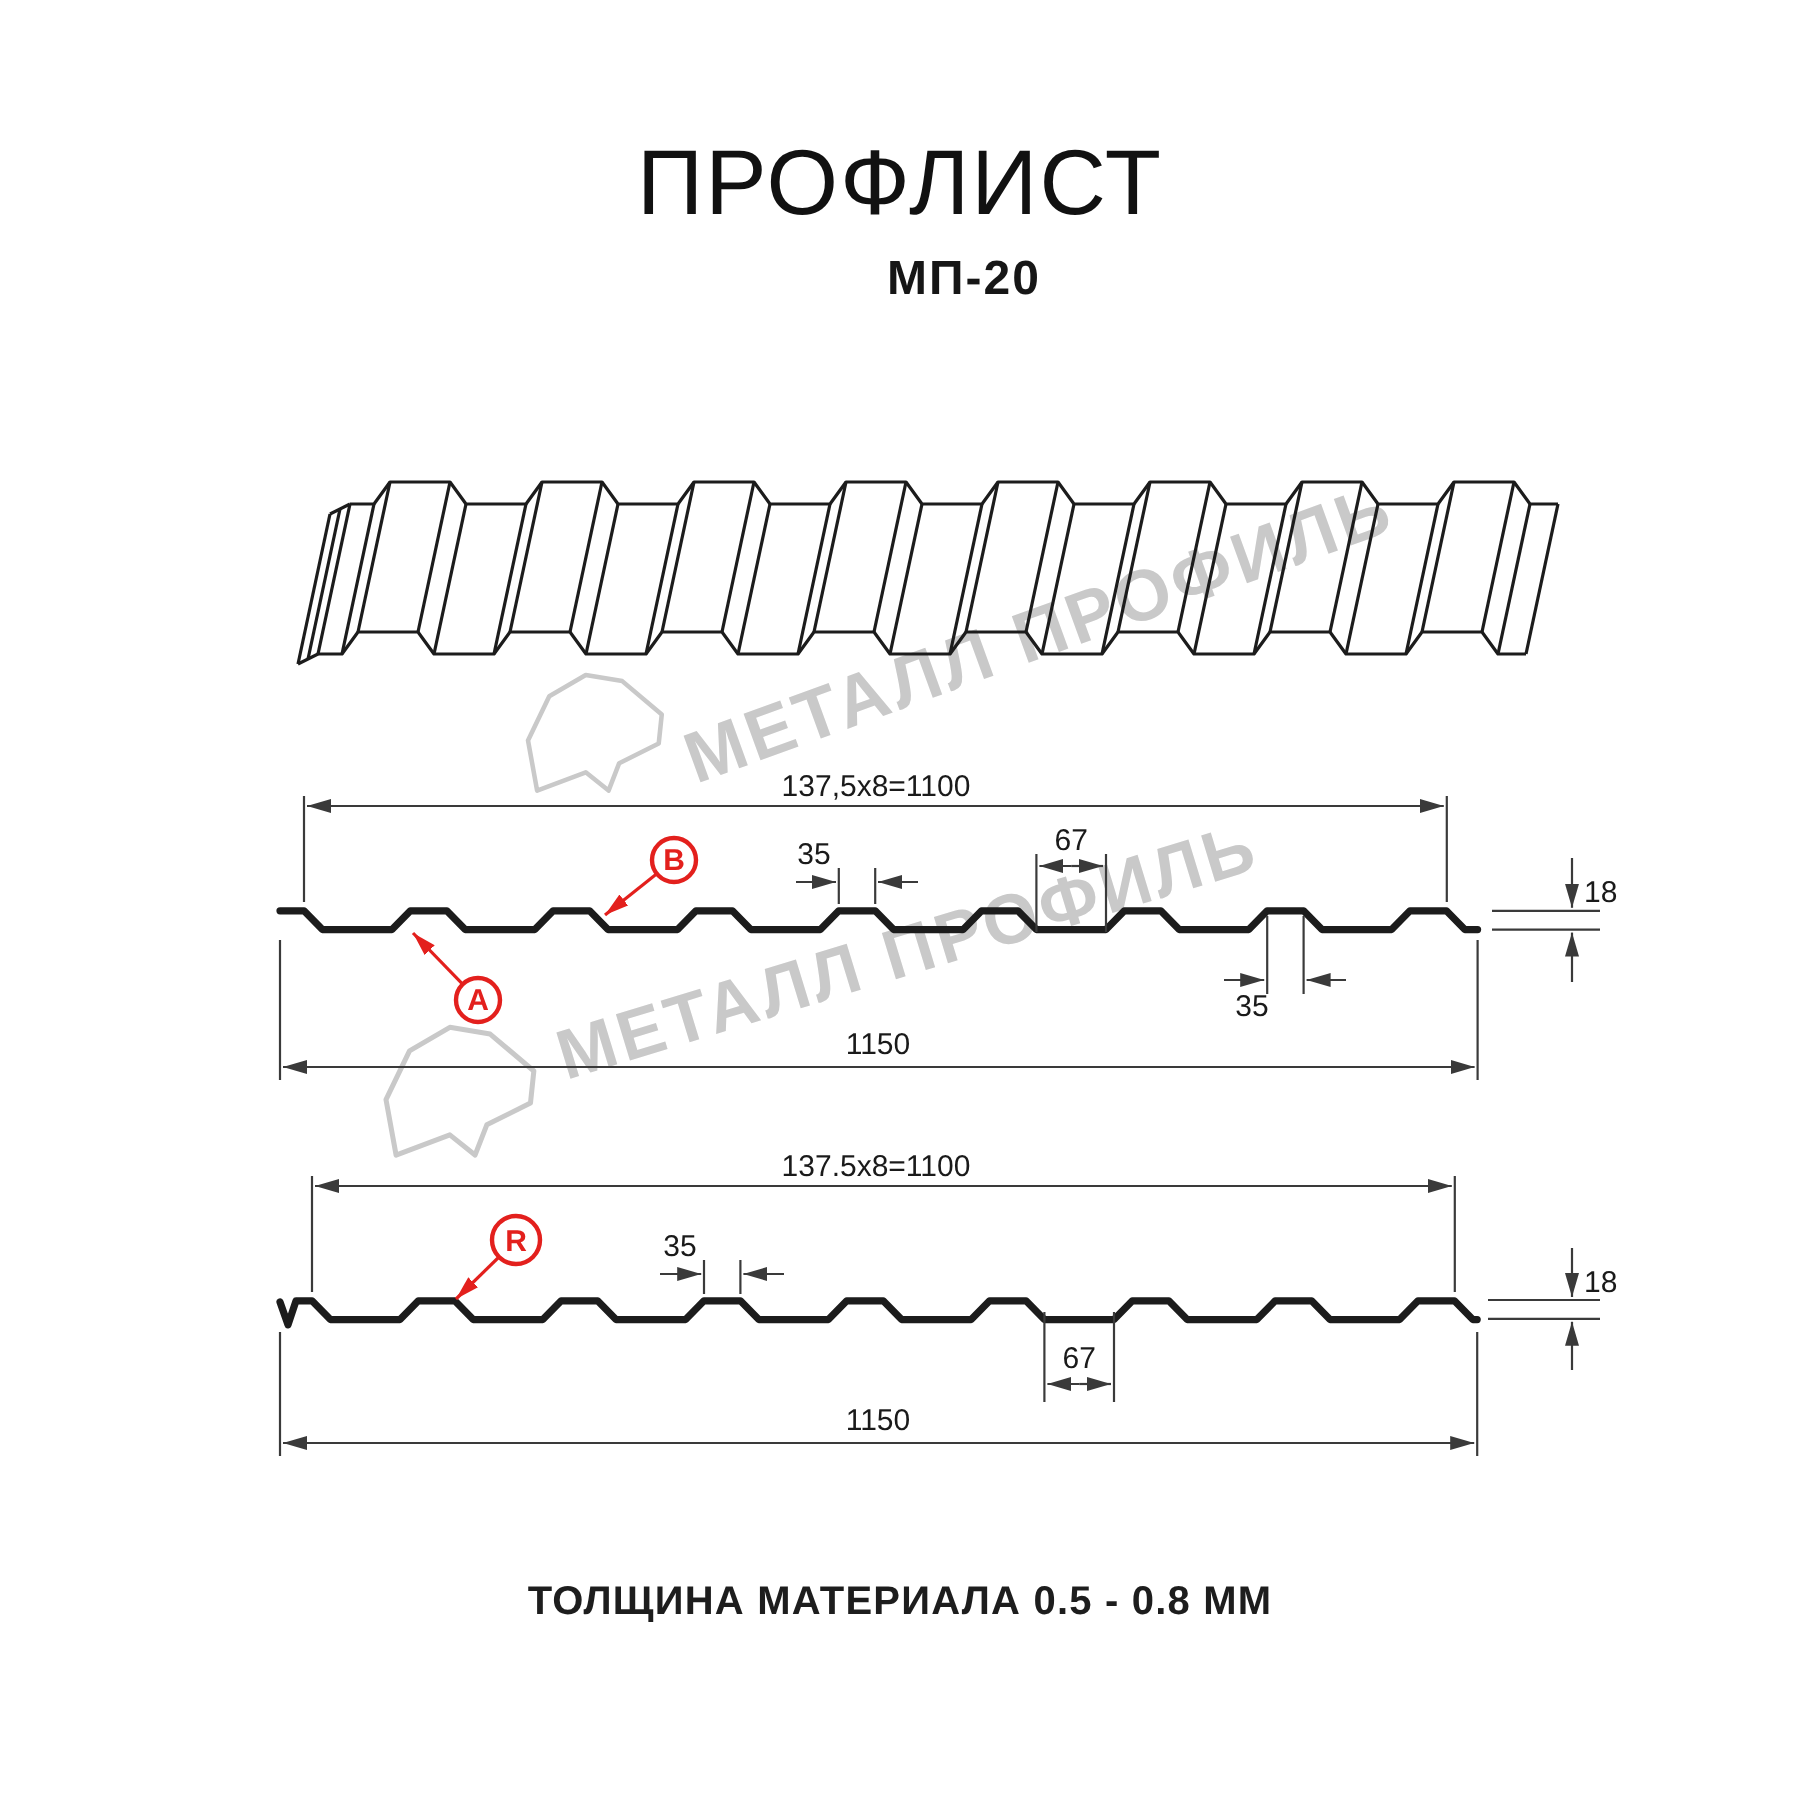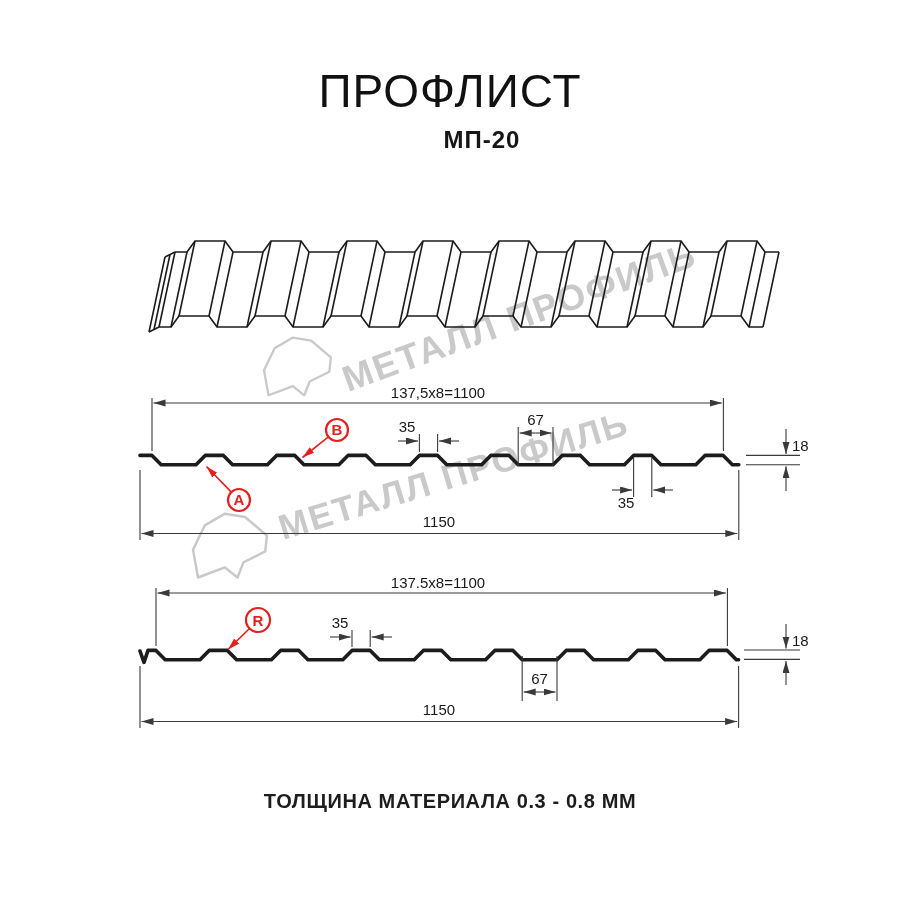--- a/index.html
+++ b/index.html
@@ -169,13 +169,13 @@
     <text x="792" y="646" class="dimtext">18</text>
 
     <line x1="140" y1="666" x2="140" y2="728" class="thin"></line>
     <line x1="738.6" y1="666" x2="738.6" y2="728" class="thin"></line>
     <line x1="439" y1="721.5" x2="141.5" y2="721.5" class="thin" marker-end="url(#ah)"></line>
     <line x1="439" y1="721.5" x2="737.1" y2="721.5" class="thin" marker-end="url(#ah)"></line>
     <text x="439" y="715" text-anchor="middle" class="dimtext">1150</text>
   </g>
 </svg>
 
-<div class="note">ТОЛЩИНА МАТЕРИАЛА 0.3 - 0.8 ММ</div>
+<div class="note">ТОЛЩИНА МАТЕРИАЛА 0.5 - 0.8 ММ</div>
 
 </body></html>

